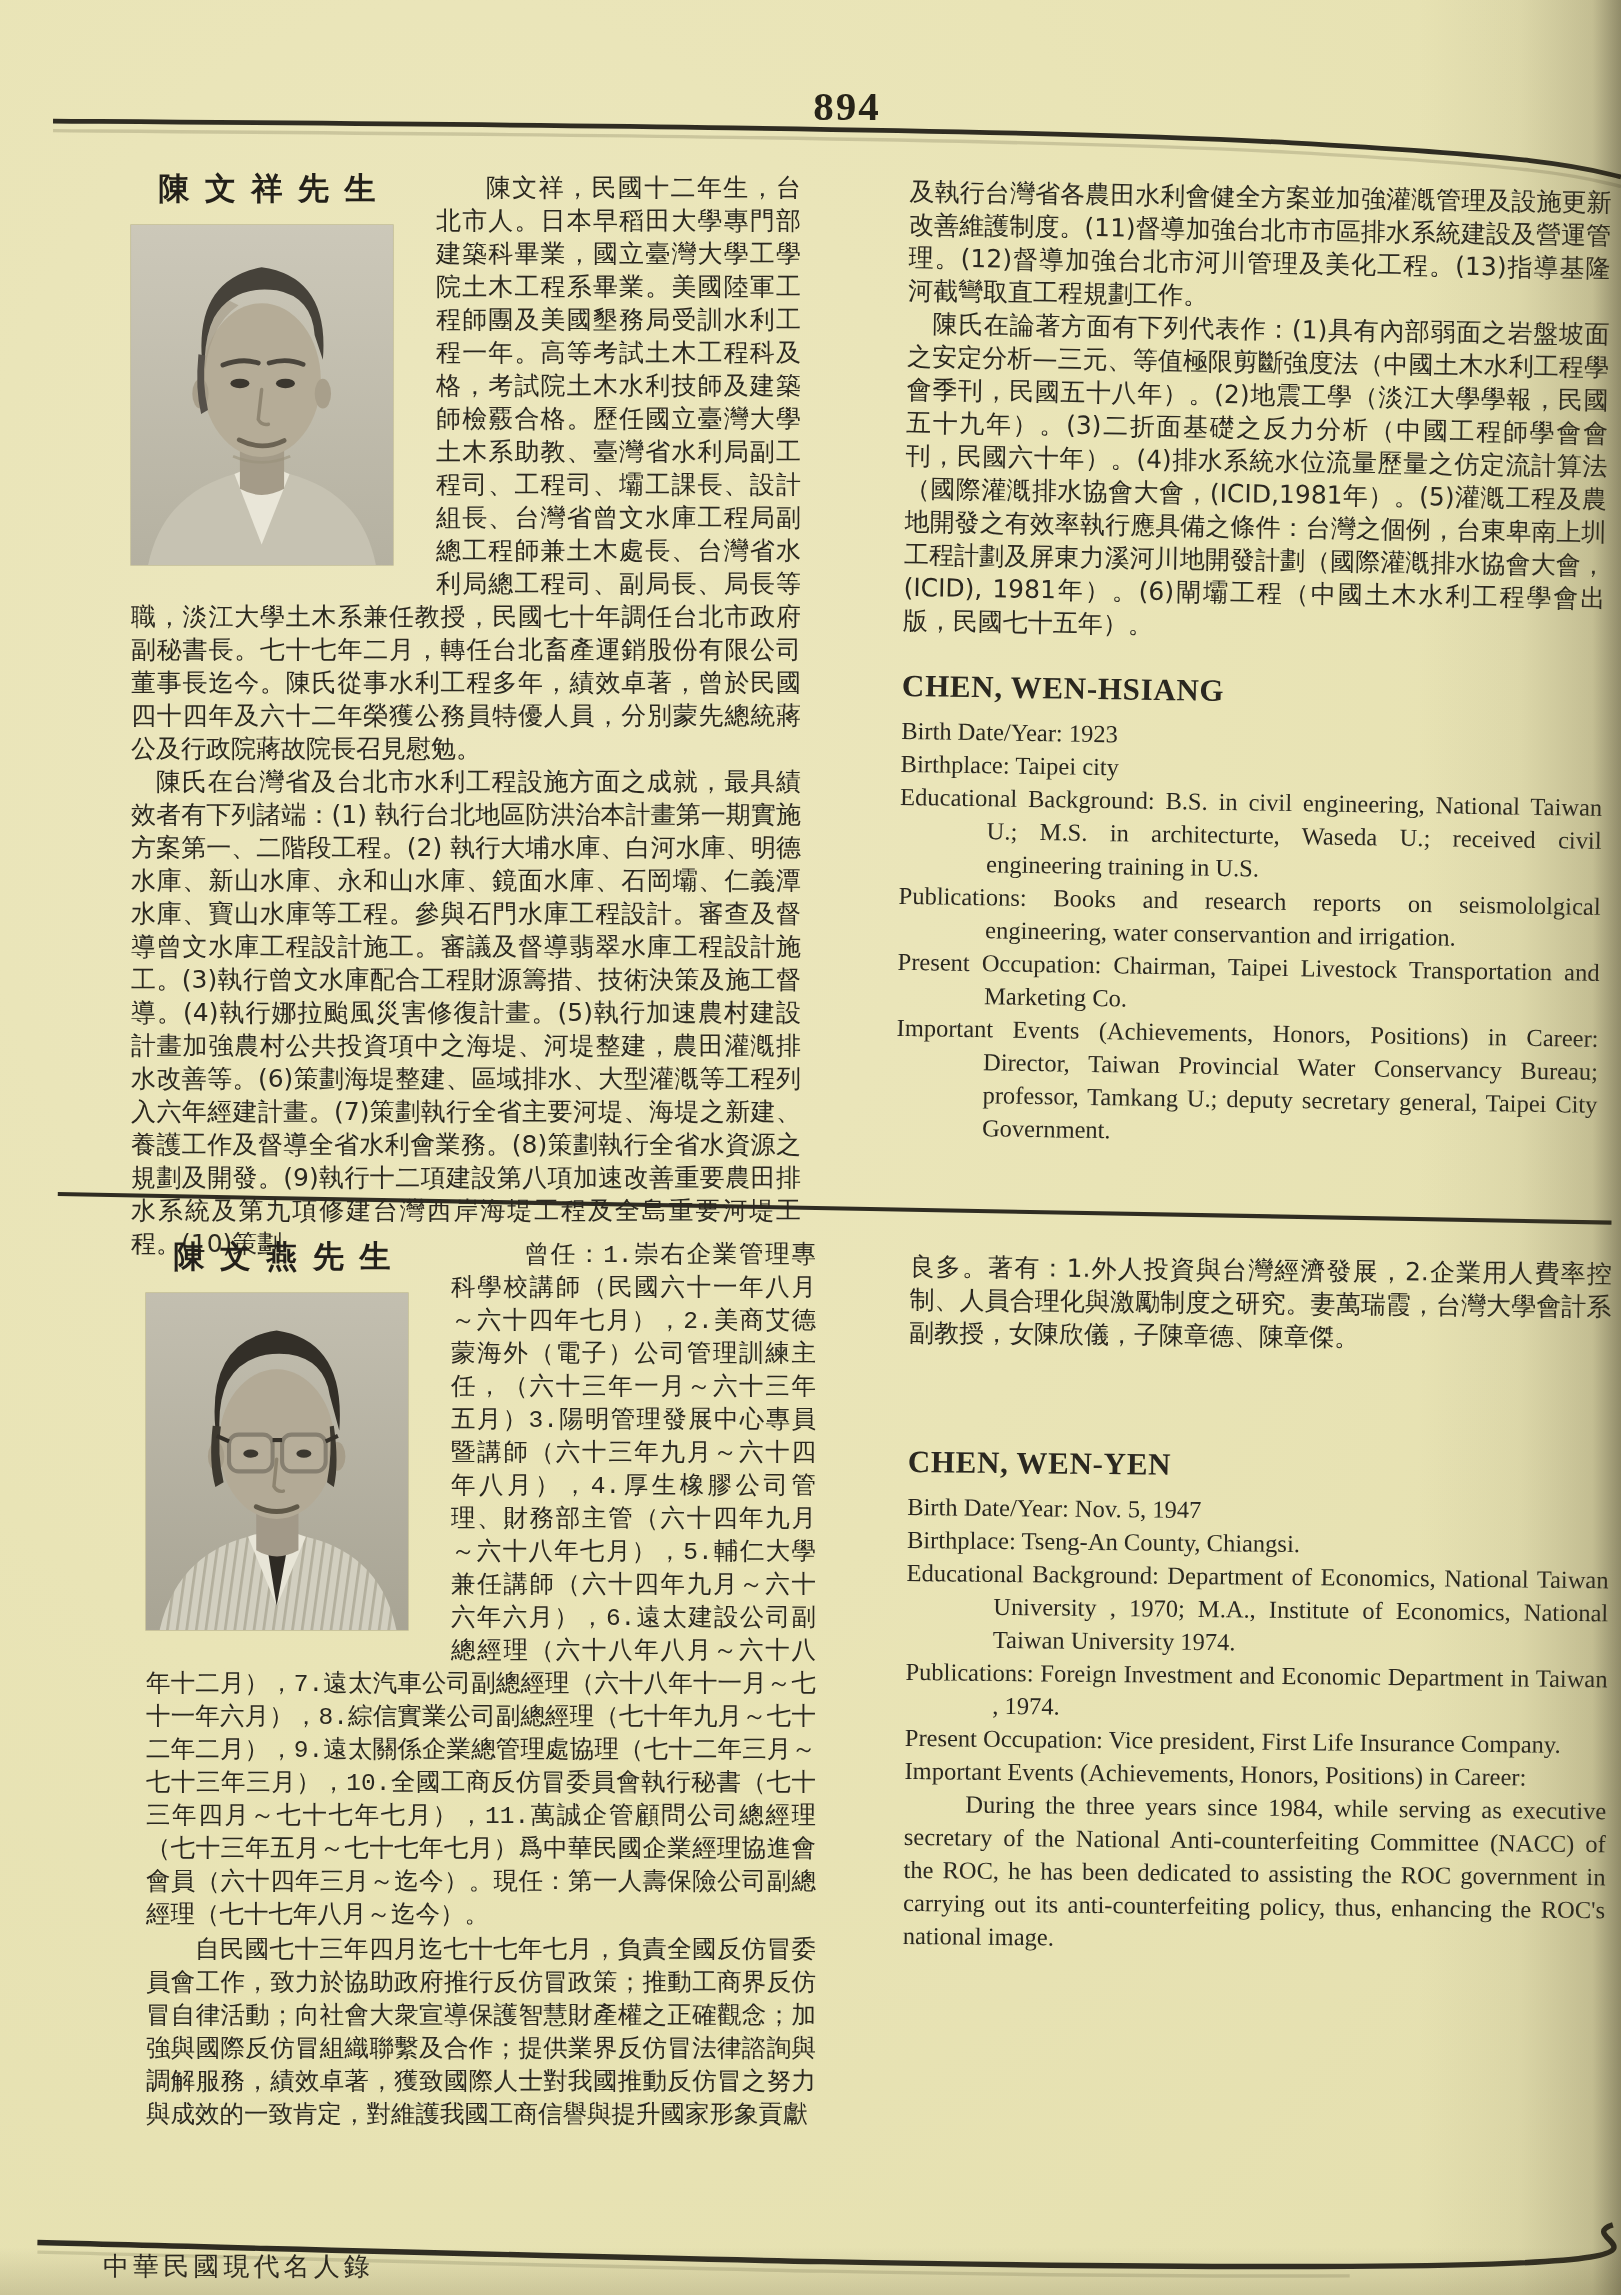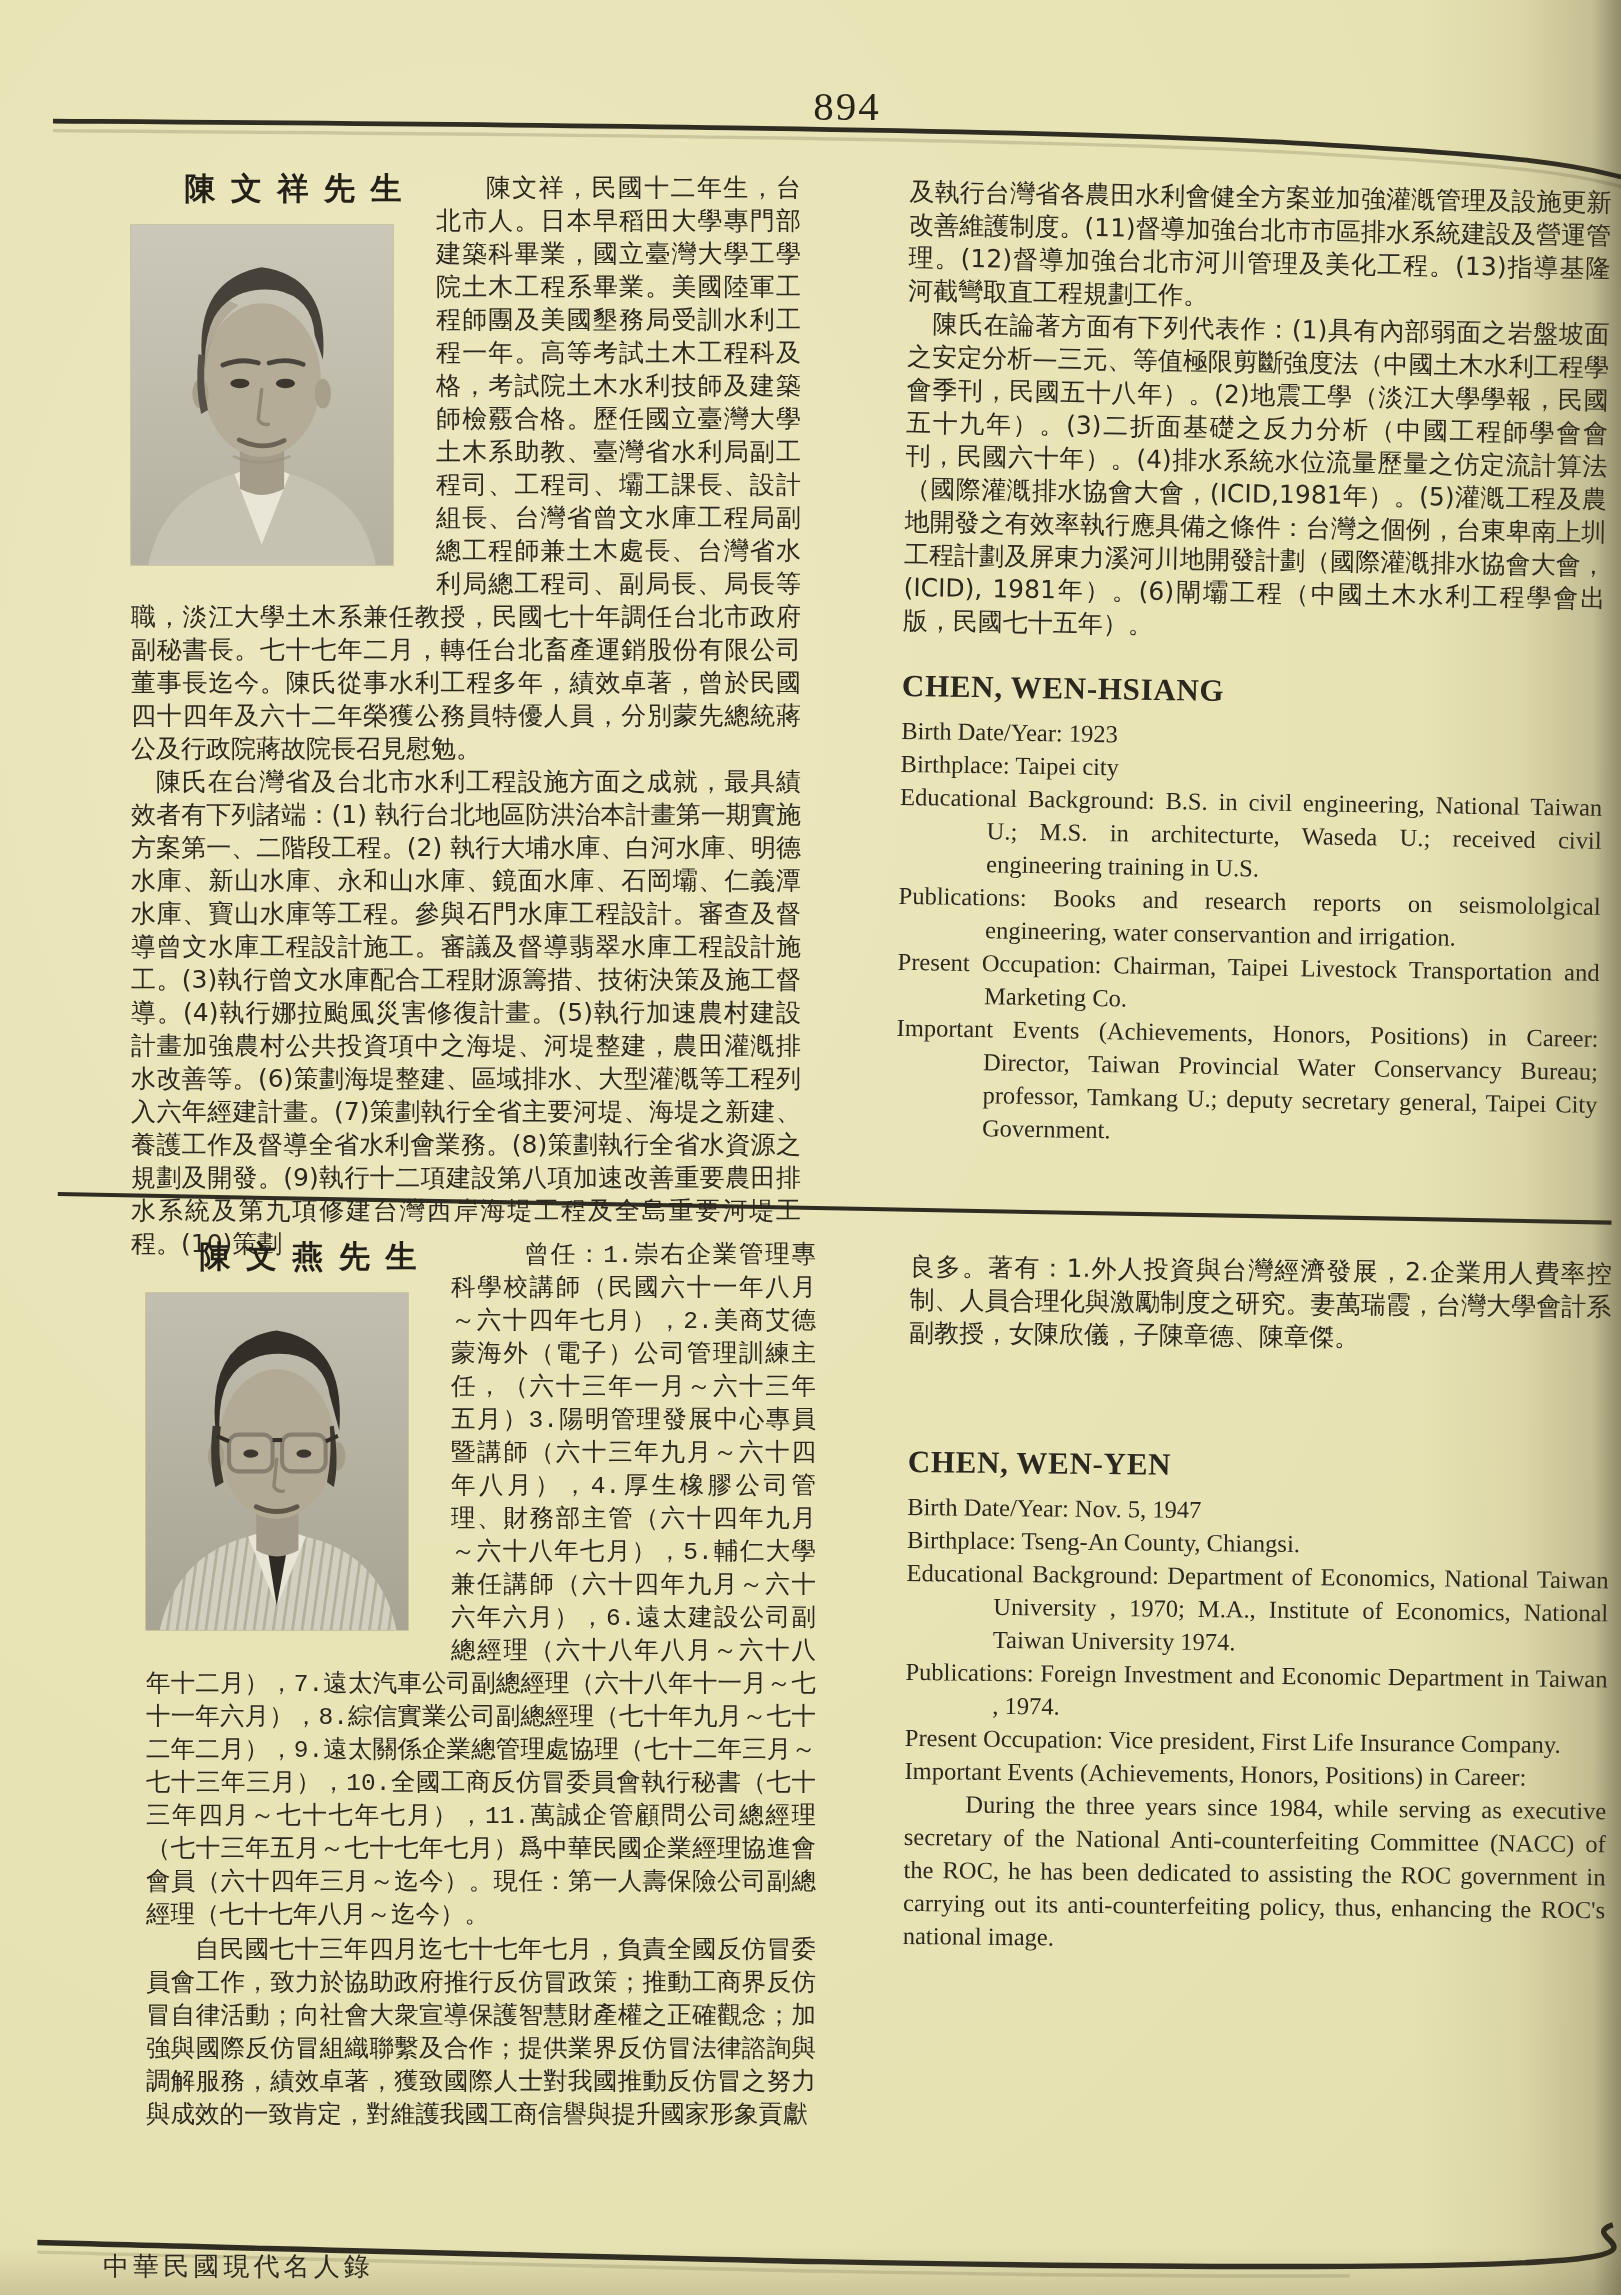--- a/index.html
+++ b/index.html
@@ -13,37 +13,37 @@
     background:linear-gradient(to right, rgba(80,72,40,0) 0%, rgba(80,72,40,0.07) 50%, rgba(70,62,34,0.22) 86%, rgba(40,35,18,0.45) 100%);
   }
   .edge-shade-bottom{
     position:absolute;left:0;bottom:0;width:100%;height:48px;pointer-events:none;
     background:linear-gradient(to bottom, rgba(80,72,40,0) 0%, rgba(80,72,40,0.18) 100%);
   }
   .rules{position:absolute;left:0;top:0;width:1621px;height:2295px;pointer-events:none;}
 
   .pagenum{
     position:absolute;left:847px;top:82px;transform:translateX(-50%);
-    font-family:"Liberation Serif",serif;font-weight:normal;font-size:41px;letter-spacing:2px;color:#272419;
+    font-family:"Liberation Serif",serif;font-weight:bold;font-size:41px;letter-spacing:2px;color:#272419;
   }
 
   .cjk{font-family:"DejaVu Sans",sans-serif;font-size:25px;line-height:33px;text-align:justify;color:#2b2820;}
   .cjk p{margin:0;}
   .ind1{text-indent:1em;} .ind2{text-indent:2em;} .ind3{text-indent:3em;font-family:Liberation Mono, monospace;}
 
   .col{position:absolute;}
   .col-e1-left{left:131px;top:171px;width:670px;}
   .col-e1-right{left:910px;top:175px;width:702px;transform:rotate(0.9deg);transform-origin:0 0;}
   .col-e2-left{left:146px;top:1239px;width:670px;font-size:24.5px;line-height:33px;}
   .col-e2-right{left:910px;top:1250px;width:702px;transform:rotate(0.6deg);transform-origin:0 0;}
 
   .photo-float{float:left;width:286px;margin:0 19px 9.5px 0;}
   .entry-name{
     font-family:"DejaVu Sans",sans-serif;font-weight:bold;font-size:31px;line-height:35px;
-    letter-spacing:0.5em;white-space:nowrap;margin:0 0 19px 1.4px;color:#23201a;text-indent:0;text-align:right;
+    letter-spacing:0.5em;white-space:nowrap;margin:0 0 19px 1.4px;color:#23201a;text-indent:0;text-align:center;
   }
   .photo-frame{width:262px;background:#b9b5a6;line-height:0;box-shadow:0 0 0 0.7px rgba(60,55,35,0.25);}
 
   .en{font-family:"Liberation Serif",serif;font-size:24.5px;line-height:33px;text-align:justify;color:#2b2820;}
   .en-heading{
     font-family:"Liberation Serif",serif;font-weight:bold;font-size:31px;line-height:35px;
     letter-spacing:0.7px;margin:31px 0 11px 0;text-align:left;
   }
   .mt-big{margin-top:95px;}
   .en-item{padding-left:87px;text-indent:-87px;margin:0;}

